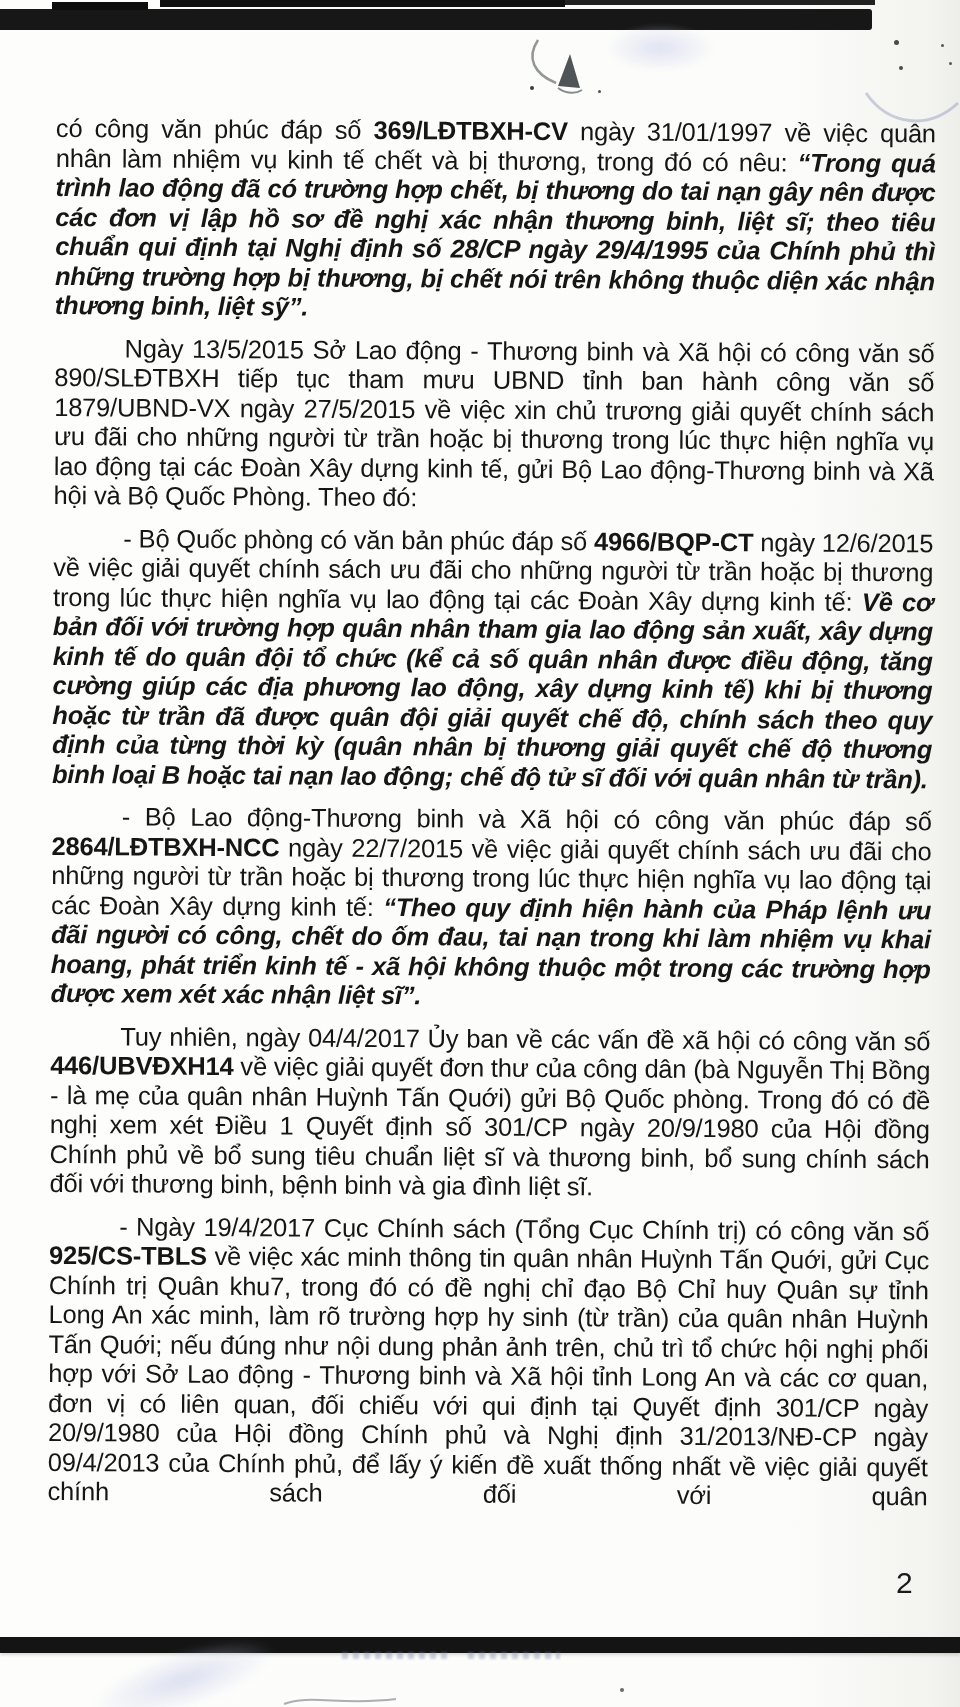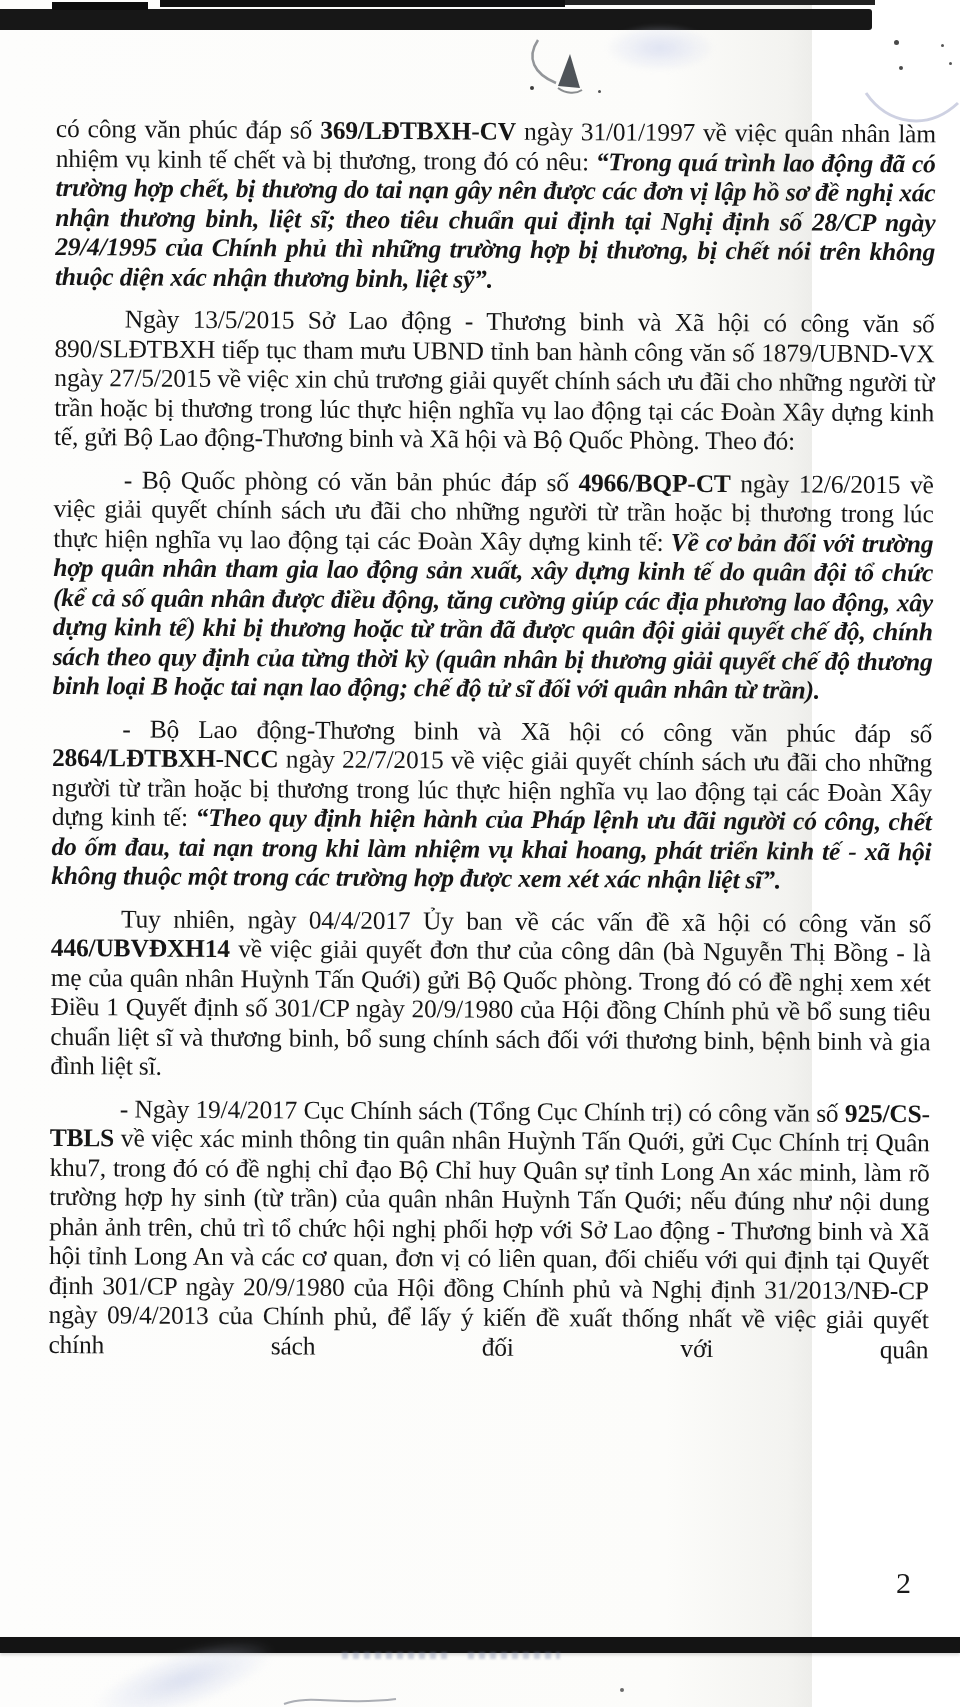--- a/index.html
+++ b/index.html
@@ -1,20 +1,20 @@
 <!DOCTYPE html>
 <html><head>
 <meta charset="utf-8">
 <style>
   html,body{margin:0;padding:0;}
   body{width:960px;height:1707px;overflow:hidden;background:#ffffff;}
   .page{
-    position:relative;width:812px;height:1707px;
+    position:relative;width:960px;height:1707px;
     background:linear-gradient(90deg,#fdfdfc 0%,#fcfcfa 82%,#f3f3f0 97%,#ededea 100%);
-    font-family:Liberation Serif, serif;
+    font-family:Liberation Sans, sans-serif;
     color:#161616;
   }
   
   .bar-top{position:absolute;left:0;top:9px;width:872px;height:21px;background:#171717;border-radius:0 3px 3px 0;}
   .bar-top-seg1{position:absolute;left:52px;top:2px;width:96px;height:8px;background:#0d0d0d;}
   .bar-top-seg2{position:absolute;left:160px;top:0;width:405px;height:7px;background:#101010;}
   .bar-top-seg3{position:absolute;left:565px;top:0;width:310px;height:5px;background:#222;}
   .bar-bottom{position:absolute;left:0;top:1637px;width:960px;height:16px;background:#141414;box-shadow:0 2px 3px rgba(0,0,0,.15);}
   .blob{position:absolute;border-radius:50%;}
   .blob-top{left:605px;top:24px;width:110px;height:48px;

